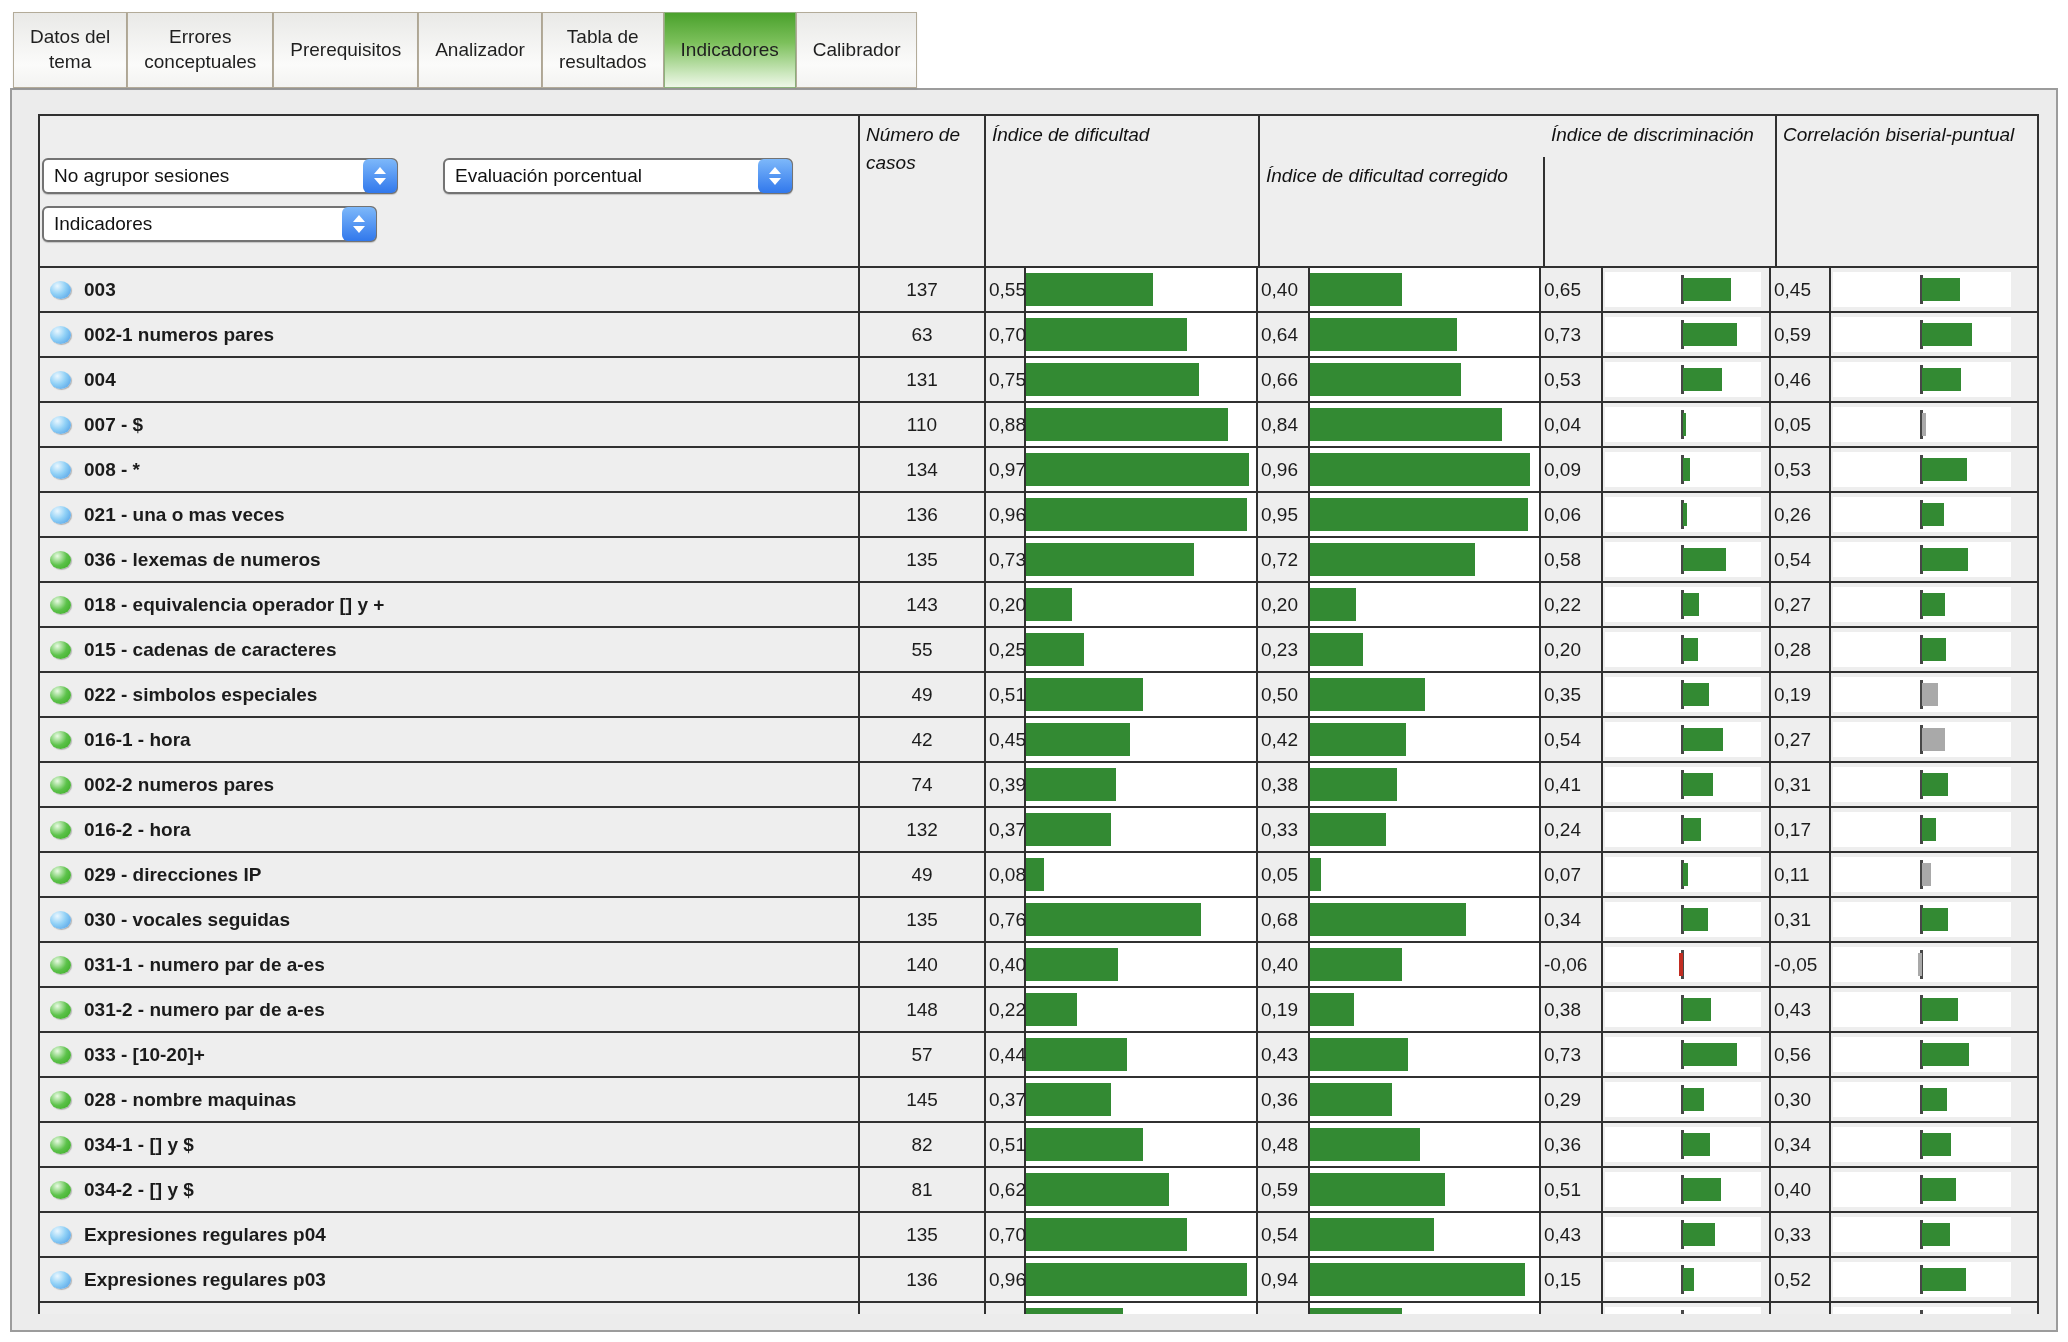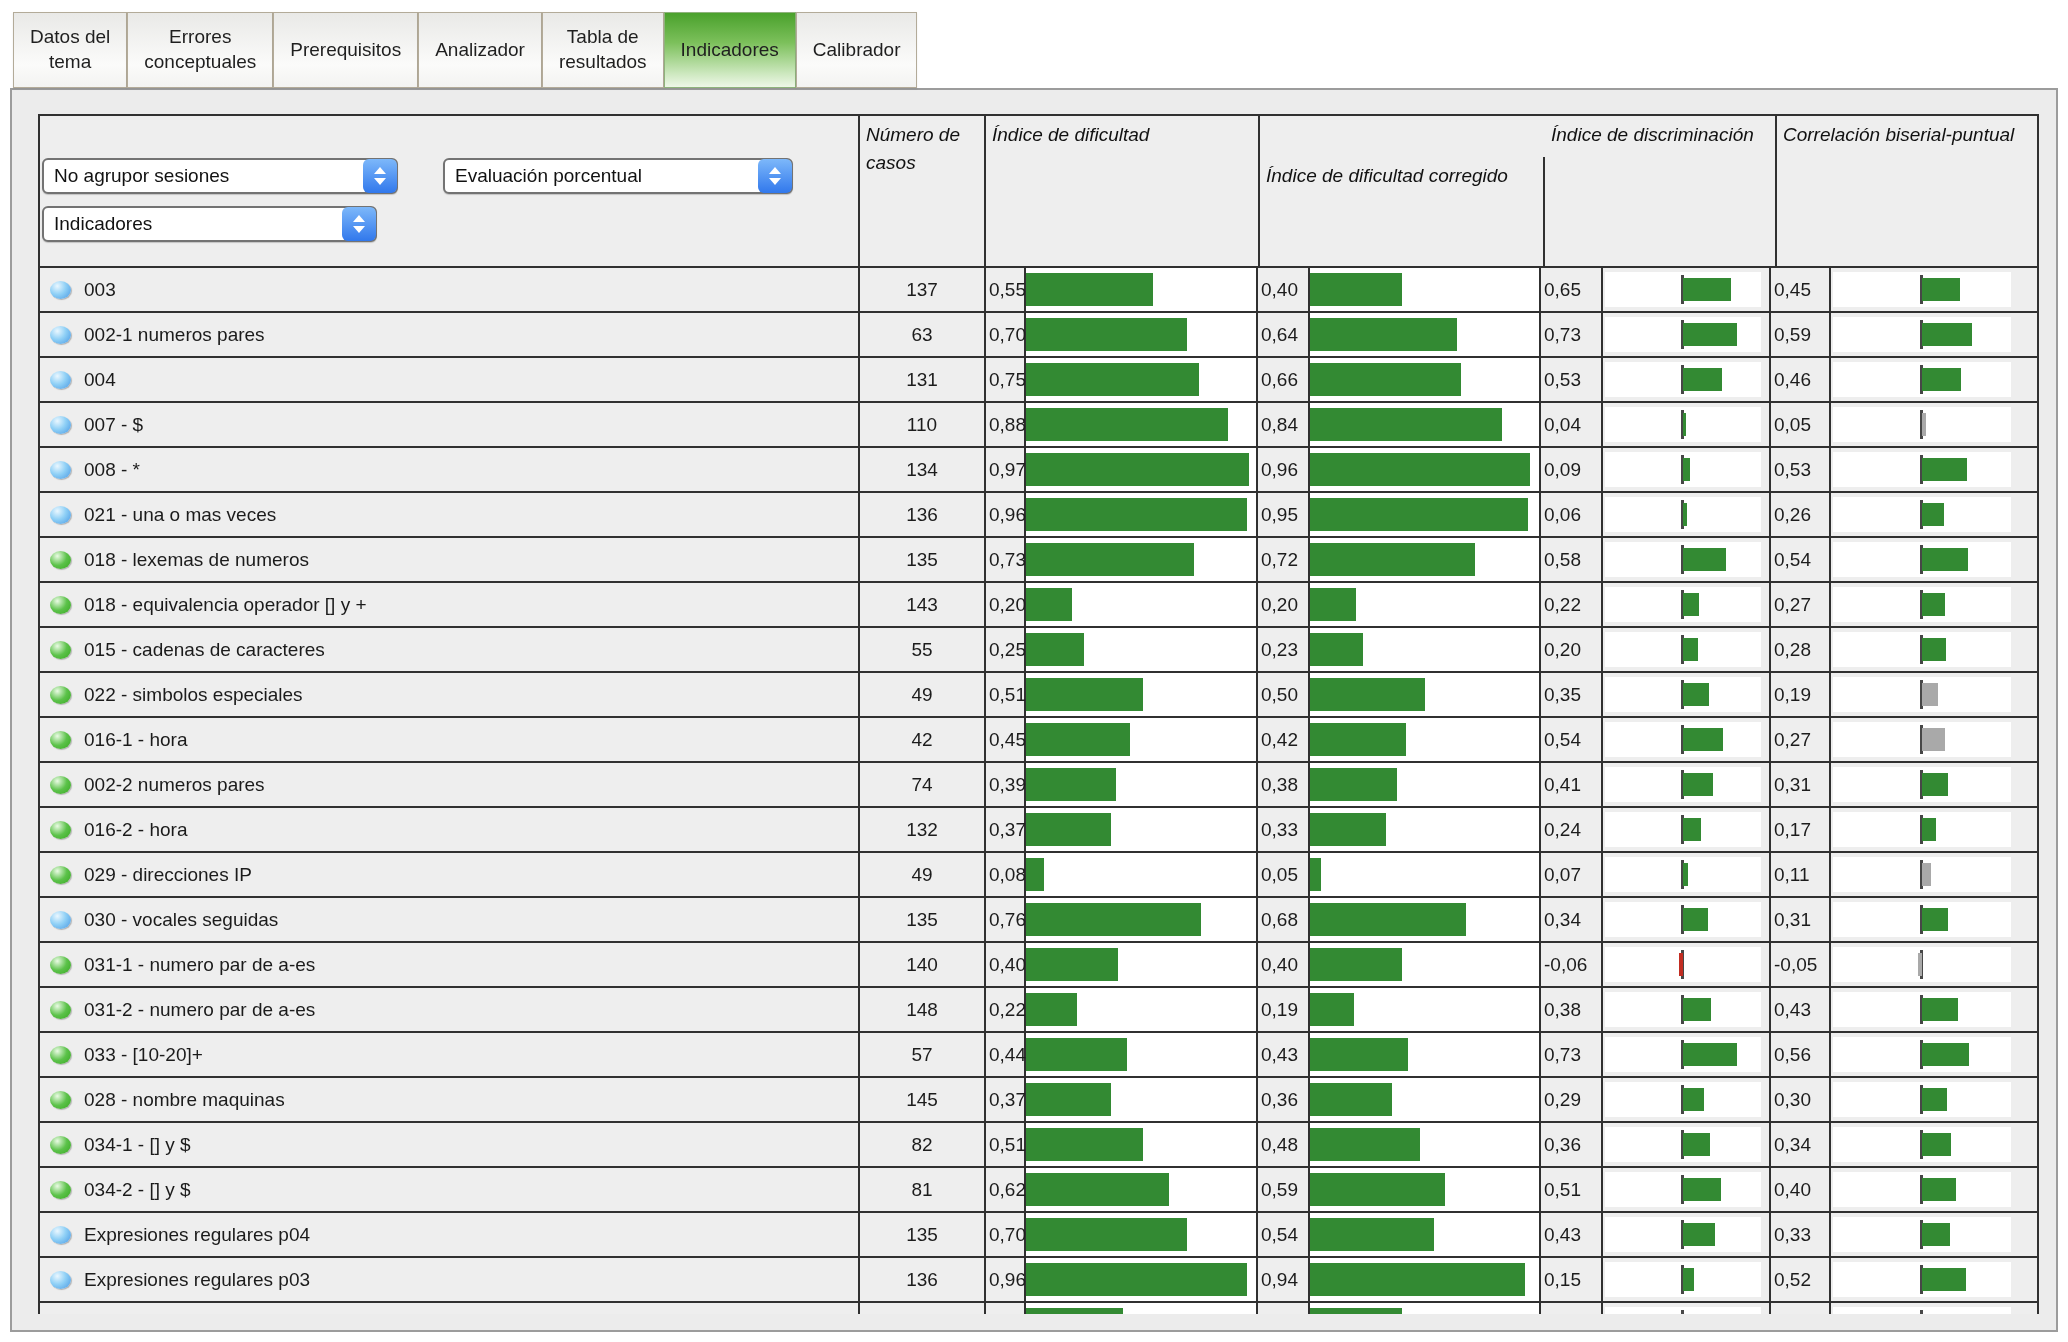--- a/index.html
+++ b/index.html
@@ -51,21 +51,21 @@
   .c.val{font-size:19px;line-height:43px;padding-left:3px;}
   .dif-val{width:40px;}  .dif-gauge{width:232px;}
   .difc-val{width:52px;} .difc-gauge{width:231px;}
   .disc-val{width:62px;} .disc-gauge{width:168px;}
   .bis-val{width:60px;}  .bis-gauge{width:188px;}
 
   .dot{width:21px;height:18px;border-radius:50%;margin-right:13px;flex:0 0 auto;
        box-shadow:1px 1px 1px rgba(0,0,0,0.25);}
   .dot.blue{background:radial-gradient(circle at 35% 28%,#eaf7ff 0%,var(--icon-blue,#8fd0f6) 45%,#5aa6e8 85%,#3b84c4 100%);}
   .dot.green{background:radial-gradient(circle at 35% 28%,#eafbe4 0%,var(--icon-green,#5cc24a) 50%,#3fae2a 88%,#2f8c1e 100%);}
-  .lbl{font-weight:normal;font-size:19px;color:#1b1b1b;white-space:nowrap;}
+  .lbl{font-weight:bold;font-size:19px;color:#1b1b1b;white-space:nowrap;}
 
   
   .gauge-cell.full{background:#ffffff;}
   .gauge-cell.full .bar{position:absolute;left:0;top:5px;bottom:5px;background:var(--bar-green,#338a33);}
   .gauge-cell.inset{background:#eeeeee;}
   .gauge-cell.inset .gauge{position:absolute;left:2px;right:8px;top:4px;bottom:4px;background:#ffffff;}
   .gauge .zero{position:absolute;left:calc(50% - 2px);width:3px;top:3px;bottom:3px;background:#474747;}
   .gauge .bar.mid{position:absolute;top:6px;bottom:6px;background:var(--bar-green,#338a33);}
   .bar.state-gray{background:var(--bar-gray,#a9a9a9) !important;}
   .bar.state-red{background:var(--bar-red,#c22d22) !important;}
@@ -292,21 +292,21 @@
     <div class="c gauge-cell inset bis-gauge">
       <div class="gauge">
                 <div class="zero"></div>
                 <div class="bar mid state-green" style="left: 50%; width: 12.35%;"></div>
               </div>
     </div>
   </div>
           <div class="row">
     <div class="c name">
       <span class="dot green"></span>
-      <span class="lbl">018 - lexemas de numeros</span>
+      <span class="lbl">036 - lexemas de numeros</span>
     </div>
     <div class="c casos">135</div>
     <div class="c val dif-val">0,73</div>
     <div class="c gauge-cell full dif-gauge">
               <div class="bar" style="width: 73%;"></div>
             </div>
     <div class="c val difc-val">0,72</div>
     <div class="c gauge-cell full difc-gauge">
               <div class="bar" style="width: 72%;"></div>
             </div>

